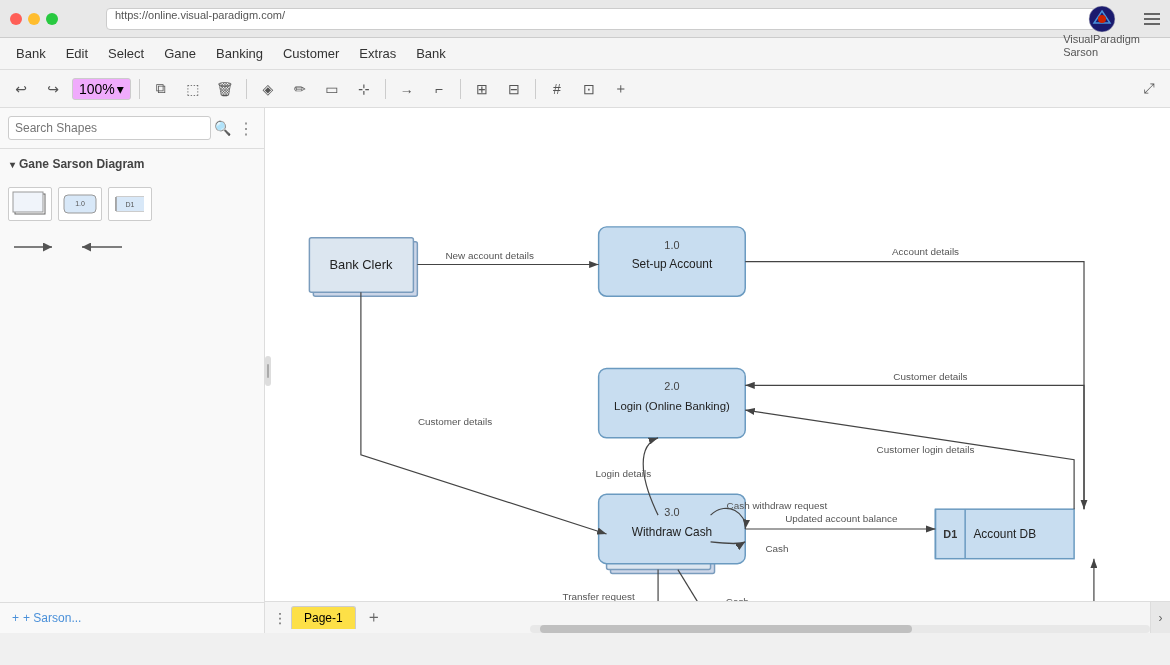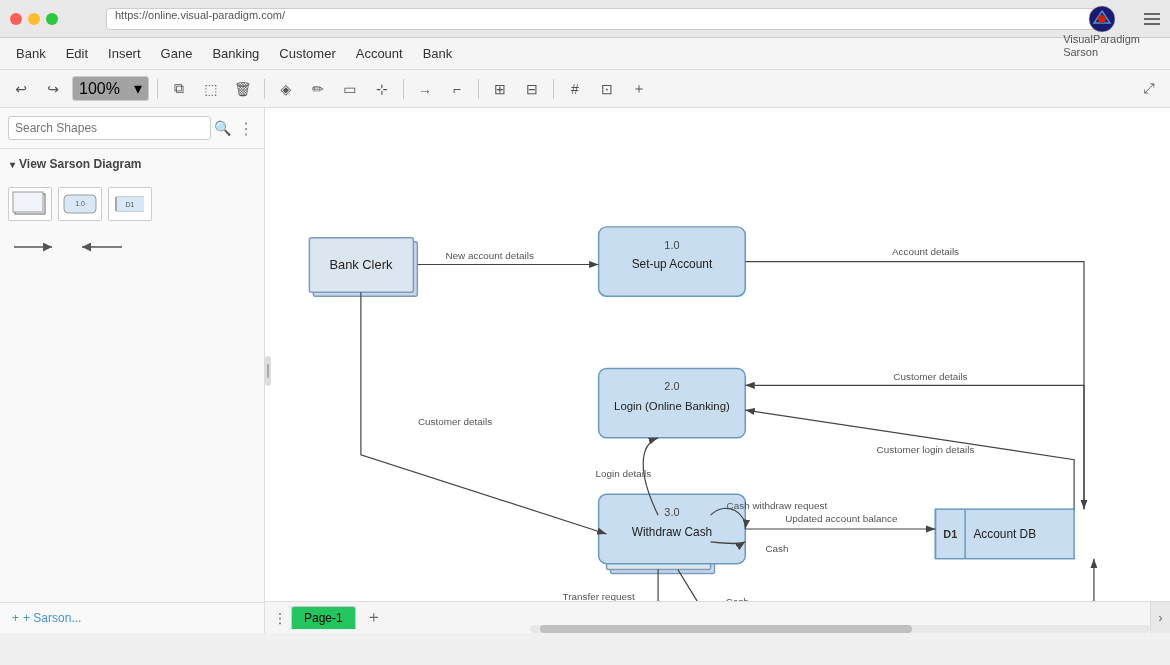--- a/index.html
+++ b/index.html
@@ -69,24 +69,24 @@
       display: flex; align-items: center; justify-content: center;
       cursor: pointer;
       border-radius: 3px;
       color: #555;
       font-size: 14px;
       border: none;
       background: transparent;
     }
     .tb-sep { width: 1px; height: 20px; background: #ccc; margin: 0 2px; }
     .zoom-btn {
-      display: flex; align-items: center; gap: 14px;
-      font-size: 16px; padding: 2px 6px;
+      display: flex; align-items: center; gap: 2px;
+      font-size: 14px; padding: 2px 6px;
       border: 1px solid #ccc; border-radius: 3px;
-      background: #a3a3a3; cursor: pointer;
+      background: #f0abfc; cursor: pointer;
     }
 
     
     .main-layout {
       display: flex;
       height: calc(665px - 38px - 32px - 38px - 32px);
     }
 
     
     .sidebar {
@@ -180,21 +180,21 @@
       align-items: center;
       padding: 0 8px;
       gap: 4px;
       position: absolute;
       bottom: 0;
       left: 0;
       right: 0;
     }
     .page-tab {
       padding: 4px 12px;
-      background: #22c55e;
+      background: #fde047;
       border: 1px solid #ccc;
       border-radius: 3px 3px 0 0;
       font-size: 12px;
       cursor: pointer;
       border-bottom: none;
     }
     .add-page { color: #666; cursor: pointer; font-size: 16px; padding: 2px 6px; }
     .dots-btn { color: #666; cursor: pointer; font-size: 14px; }
     .right-collapse {
       position: absolute;
@@ -247,25 +247,25 @@
     <div class="vp-logo-text">
       <div>VisualParadigm</div>
       <div>Sarson</div>
     </div>
   </div>
 </div>
 
 <div class="menubar">
   <span class="menu-item">Bank</span>
   <span class="menu-item">Edit</span>
-  <span class="menu-item">Insert</span>
+  <span class="menu-item">Select</span>
   <span class="menu-item">Gane</span>
   <span class="menu-item">Banking</span>
   <span class="menu-item">Customer</span>
-  <span class="menu-item">Account</span>
+  <span class="menu-item">Extras</span>
   <span class="menu-item">Bank</span>
 </div>
 
 <div class="toolbar">
   <button class="tb-btn" title="Undo">↩</button>
   <button class="tb-btn" title="Redo">↪</button>
   <div class="zoom-btn">
     <span>100%</span>
     <span>▾</span>
   </div>
@@ -295,21 +295,21 @@
 <div class="main-layout">
 
   <div class="sidebar">
     <div class="search-bar">
       <input class="search-input" type="text" placeholder="Search Shapes" style="">
       <span class="search-icon-btn">🔍</span>
       <span class="more-btn">⋮</span>
     </div>
     <div class="section-header">
       <span class="chevron">▾</span>
-      <span>View Sarson Diagram</span>
+      <span>Gane Sarson Diagram</span>
     </div>
     <div class="shapes-grid">
 
       <div class="shape-item">
         <svg viewBox="0 0 36 26">
             <rect x="3" y="3" width="30" height="20" fill="none" stroke="#666" stroke-width="1"></rect>
             <rect x="1" y="1" width="30" height="20" fill="#f0f4fa" stroke="#999" stroke-width="1"></rect>
           </svg>
       </div>
 

